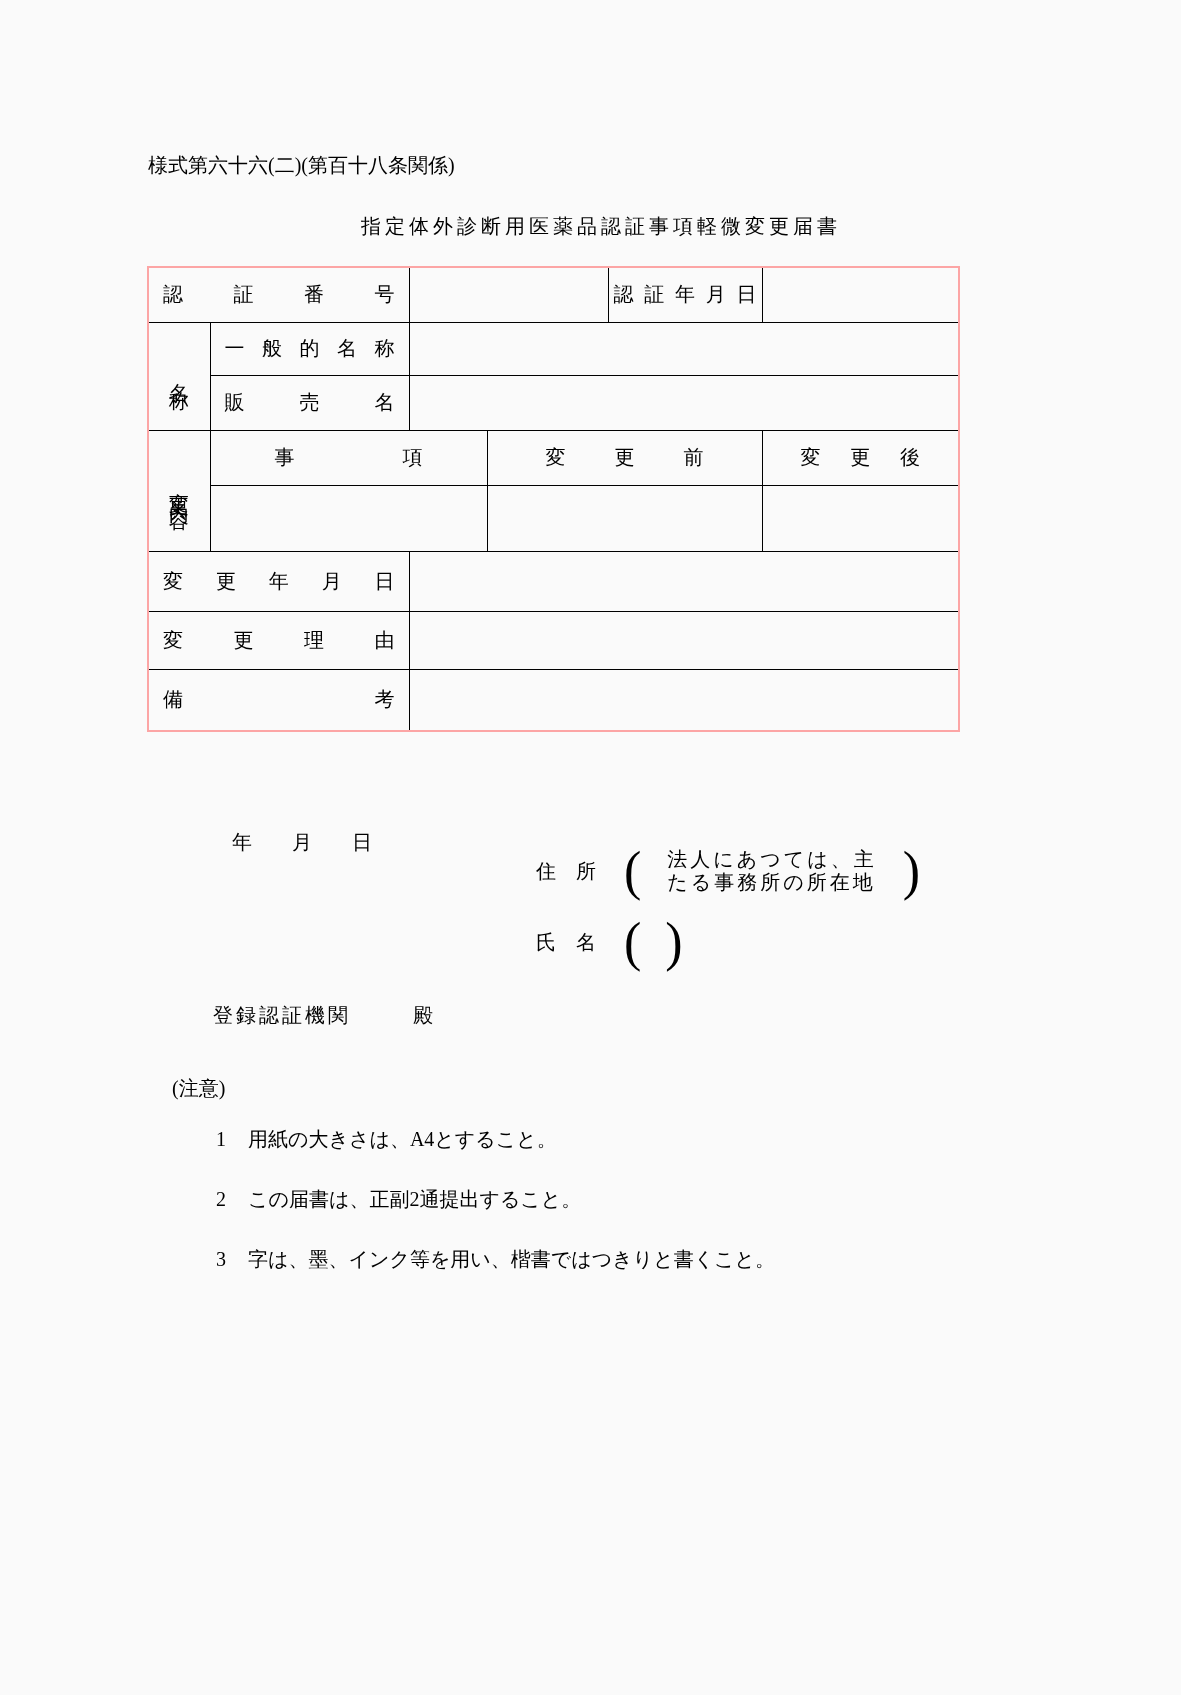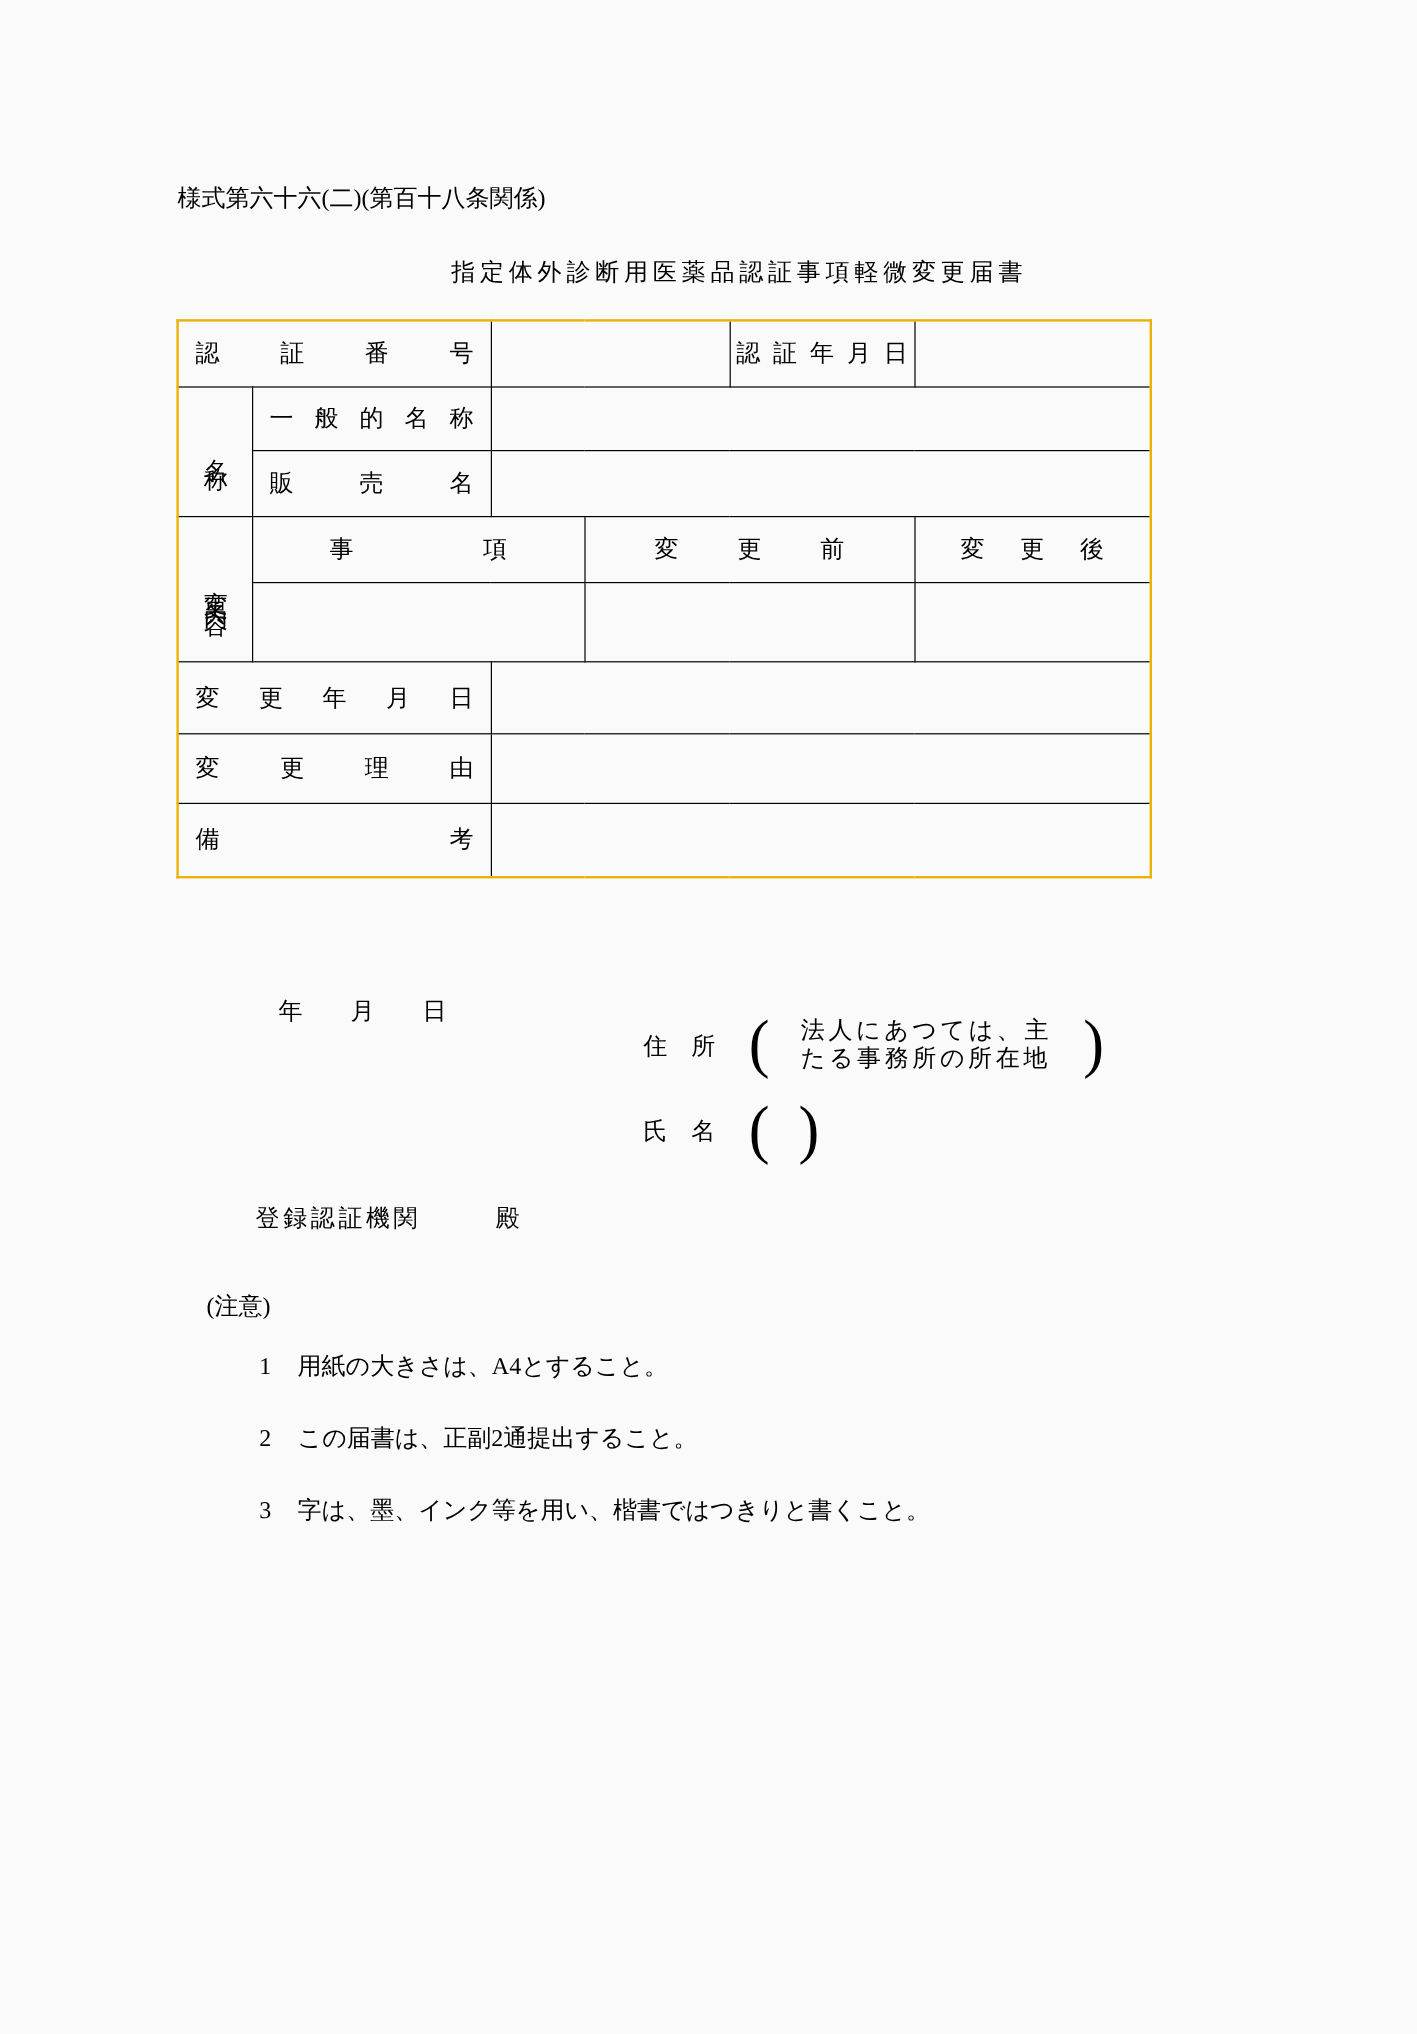--- a/index.html
+++ b/index.html
@@ -10,25 +10,25 @@
     background: #fafafa;
     color: #000;
     font-family: "Liberation Serif", "DejaVu Serif", serif;
     font-size: 20px;
     overflow: hidden;
   }
   .abs { position: absolute; }
 
   
   .form-number { left:148px; top:152px; font-size:20px; }
-  .doc-title   { left:376px; top:213px; font-size:20px; letter-spacing:4px;text-align:center; }
+  .doc-title   { left:361px; top:213px; font-size:20px; letter-spacing:4px;text-align:center; }
 
   
   .form-table-wrap { left:147px; top:266px; }
-  table.form { border-collapse: collapse; table-layout: fixed; width: 811px; border: 2px solid #eab308; }
+  table.form { border-collapse: collapse; table-layout: fixed; width: 811px; border: 2px solid #fca5a5; }
   table.form td {
     border: 1px solid #000;
     font-size: 20px;
     vertical-align: middle;
     overflow: hidden;
     padding: 0;
   }
   
   .jlabel { text-align: justify; text-align-last: justify; padding: 0 14px !important; }
   .jtight { text-align: justify; text-align-last: justify; padding: 0 5px  !important; }

